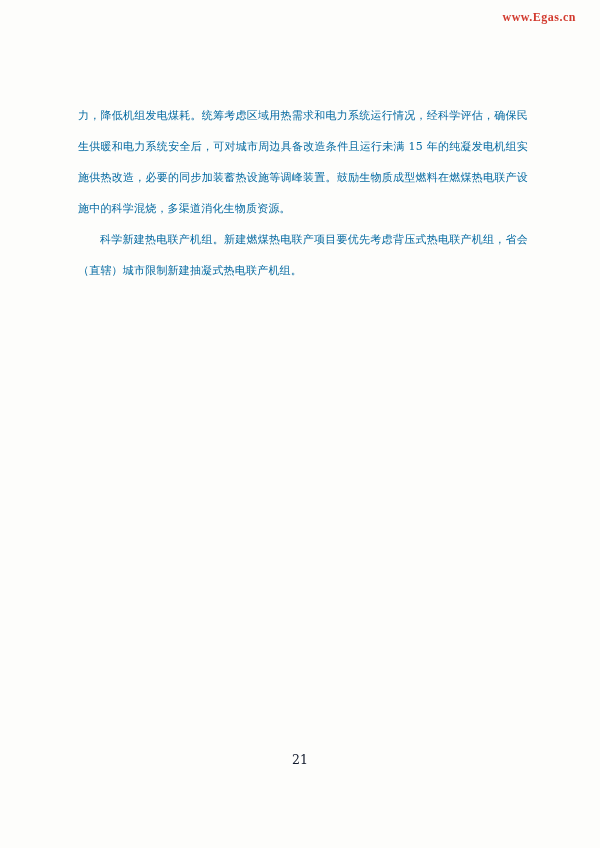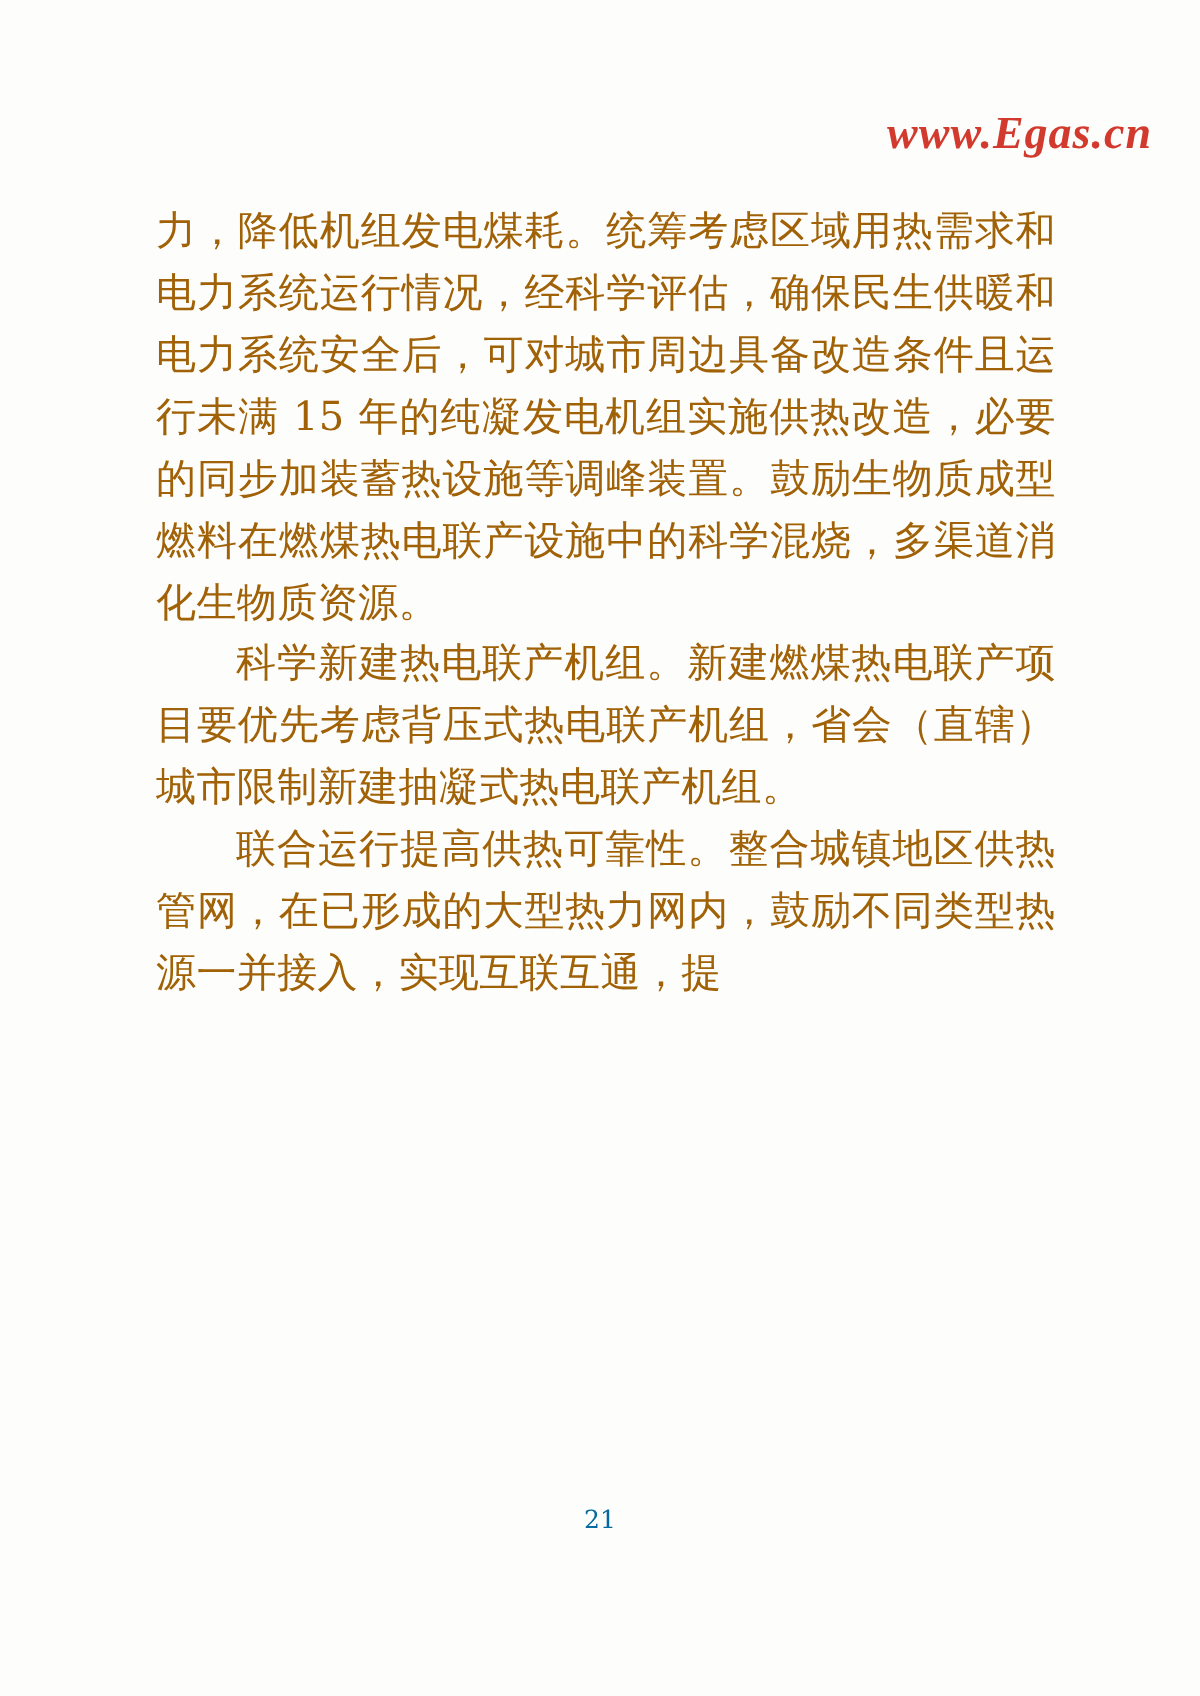--- a/index.html
+++ b/index.html
@@ -13,67 +13,64 @@
     height: 848px;
     background: #fdfdfb;
     overflow: hidden;
     box-sizing: border-box;
   }
   .watermark {
     position: absolute;
     top: 10px;
     right: 24px;
     font-family: "Liberation Serif", serif;
-    font-style: italic;
     font-weight: bold;
-    font-size: 23px;
+    font-size: 12px;
     color: #d23a2e;
     letter-spacing: 0.5px;
     white-space: nowrap;
-    margin-top: 44px;
   }
   .content {
     position: absolute;
     left: 78px;
     top: 100px;
     width: 450px;
   }
   .para {
     font-family: "DejaVu Serif", "Liberation Serif", serif;
-    font-size: 20px;
+    font-size: 11px;
     line-height: 31px;
-    color: #a16207;
+    color: #0369a1;
     text-align: justify;
     text-justify: inter-ideograph;
     margin: 0 0 0 0;
     letter-spacing: 0.2px;
   }
   .para.indent {
     text-indent: 2em;
     font-family: Liberation Serif, serif;
   }
   .page-number {
     position: absolute;
     left: 0;
     right: 0;
     top: 752px;
     text-align: center;
     font-family: "DejaVu Serif", "Liberation Serif", serif;
     font-size: 12.5px;
-    color: #0369a1;
+    color: #0f172a;
   }
 </style>
 </head>
 <body>
 
 <div class="page">
 
   <div class="watermark">www.Egas.cn</div>
 
   <div class="content">
     <p class="para">力，降低机组发电煤耗。统筹考虑区域用热需求和电力系统运行情况，经科学评估，确保民生供暖和电力系统安全后，可对城市周边具备改造条件且运行未满 15 年的纯凝发电机组实施供热改造，必要的同步加装蓄热设施等调峰装置。鼓励生物质成型燃料在燃煤热电联产设施中的科学混烧，多渠道消化生物质资源。</p>
     <p class="para indent">科学新建热电联产机组。新建燃煤热电联产项目要优先考虑背压式热电联产机组，省会（直辖）城市限制新建抽凝式热电联产机组。</p>
-    <p class="para indent">联合运行提高供热可靠性。整合城镇地区供热管网，在已形成的大型热力网内，鼓励不同类型热源一并接入，实现互联互通，提</p>
   </div>
 
   <div class="page-number">21</div>
 
 </div>
 
 </body></html>

